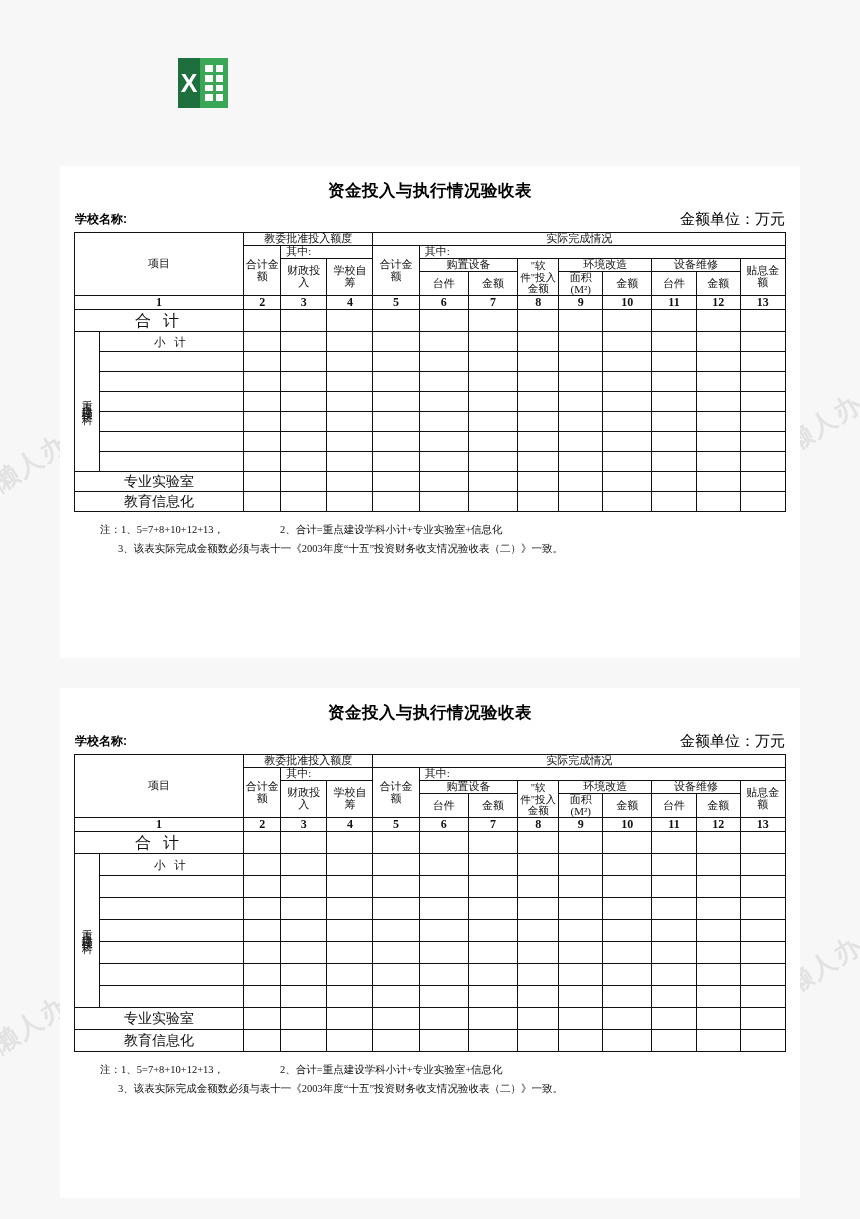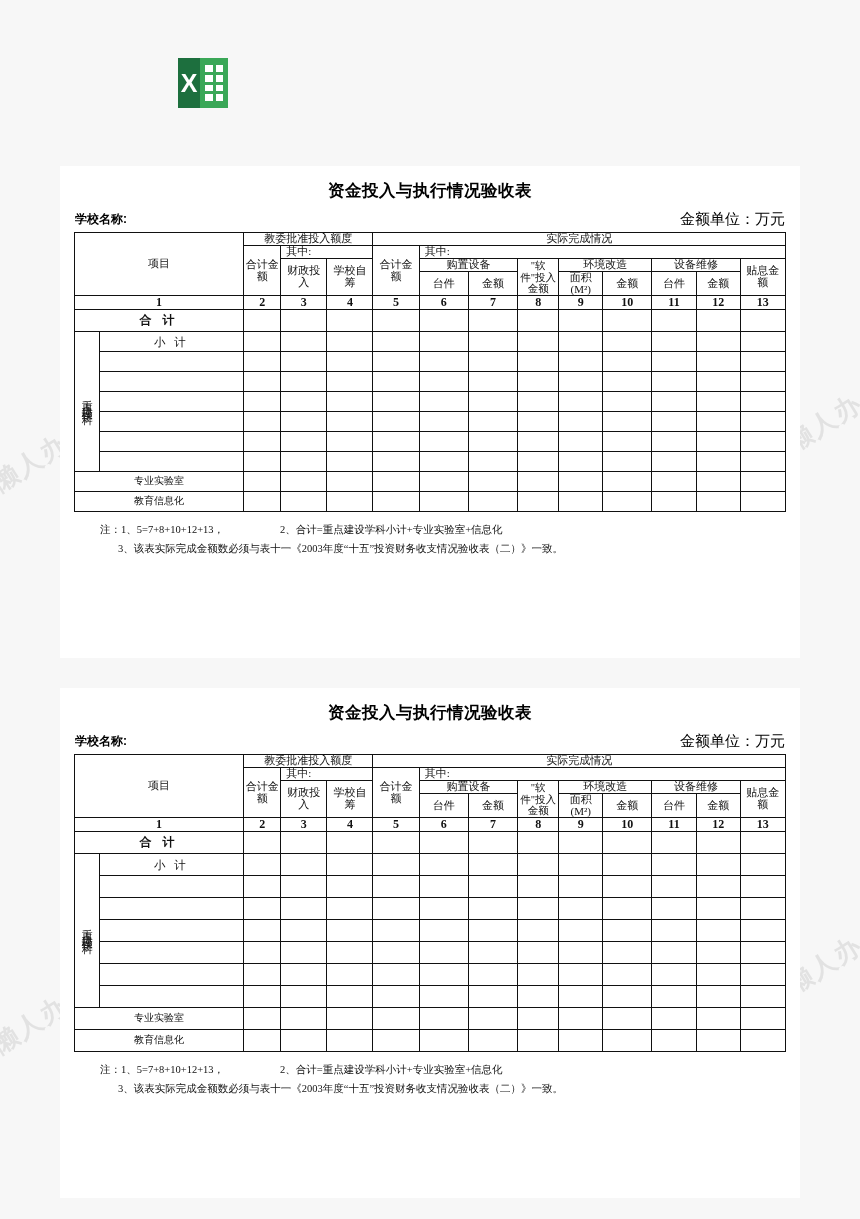--- a/index.html
+++ b/index.html
@@ -92,23 +92,23 @@
   }
   table.grid td {
     border: 1px solid #111;
     text-align: center; vertical-align: middle;
     font-size: 11px; color: #111; padding: 0 1px;
     overflow: hidden; line-height: 1.08;
   }
   table.grid td.no-pad { padding: 0; }
   .grid .grp { font-size: 11px; }
   .grid .num { font-size: 12px; font-weight: 700; font-family: "Liberation Serif", serif; }
-  .grid .lbl-big { font-size: 12px; font-weight: 700; letter-spacing: 4px; }
+  .grid .lbl-big { font-size: 16px; font-weight: 400; letter-spacing: 4px; }
   .grid .lbl-mid { font-size: 11.5px; letter-spacing: 3px; }
-  .grid .lbl-plain { font-size: 10px; }
+  .grid .lbl-plain { font-size: 14px; }
   .grid .lead { text-align: left; padding-left: 5px; margin-left: 33px; }
 
   .vlabel {
     writing-mode: vertical-rl; text-orientation: upright;
     letter-spacing: 3px; font-size: 11px; line-height: 1;
     display: inline-block;
   }
   .stack { display: inline-block; line-height: 1.08; font-size: 11px; }
   .clipcell { position: relative; }
   .clipcell .ovf {

